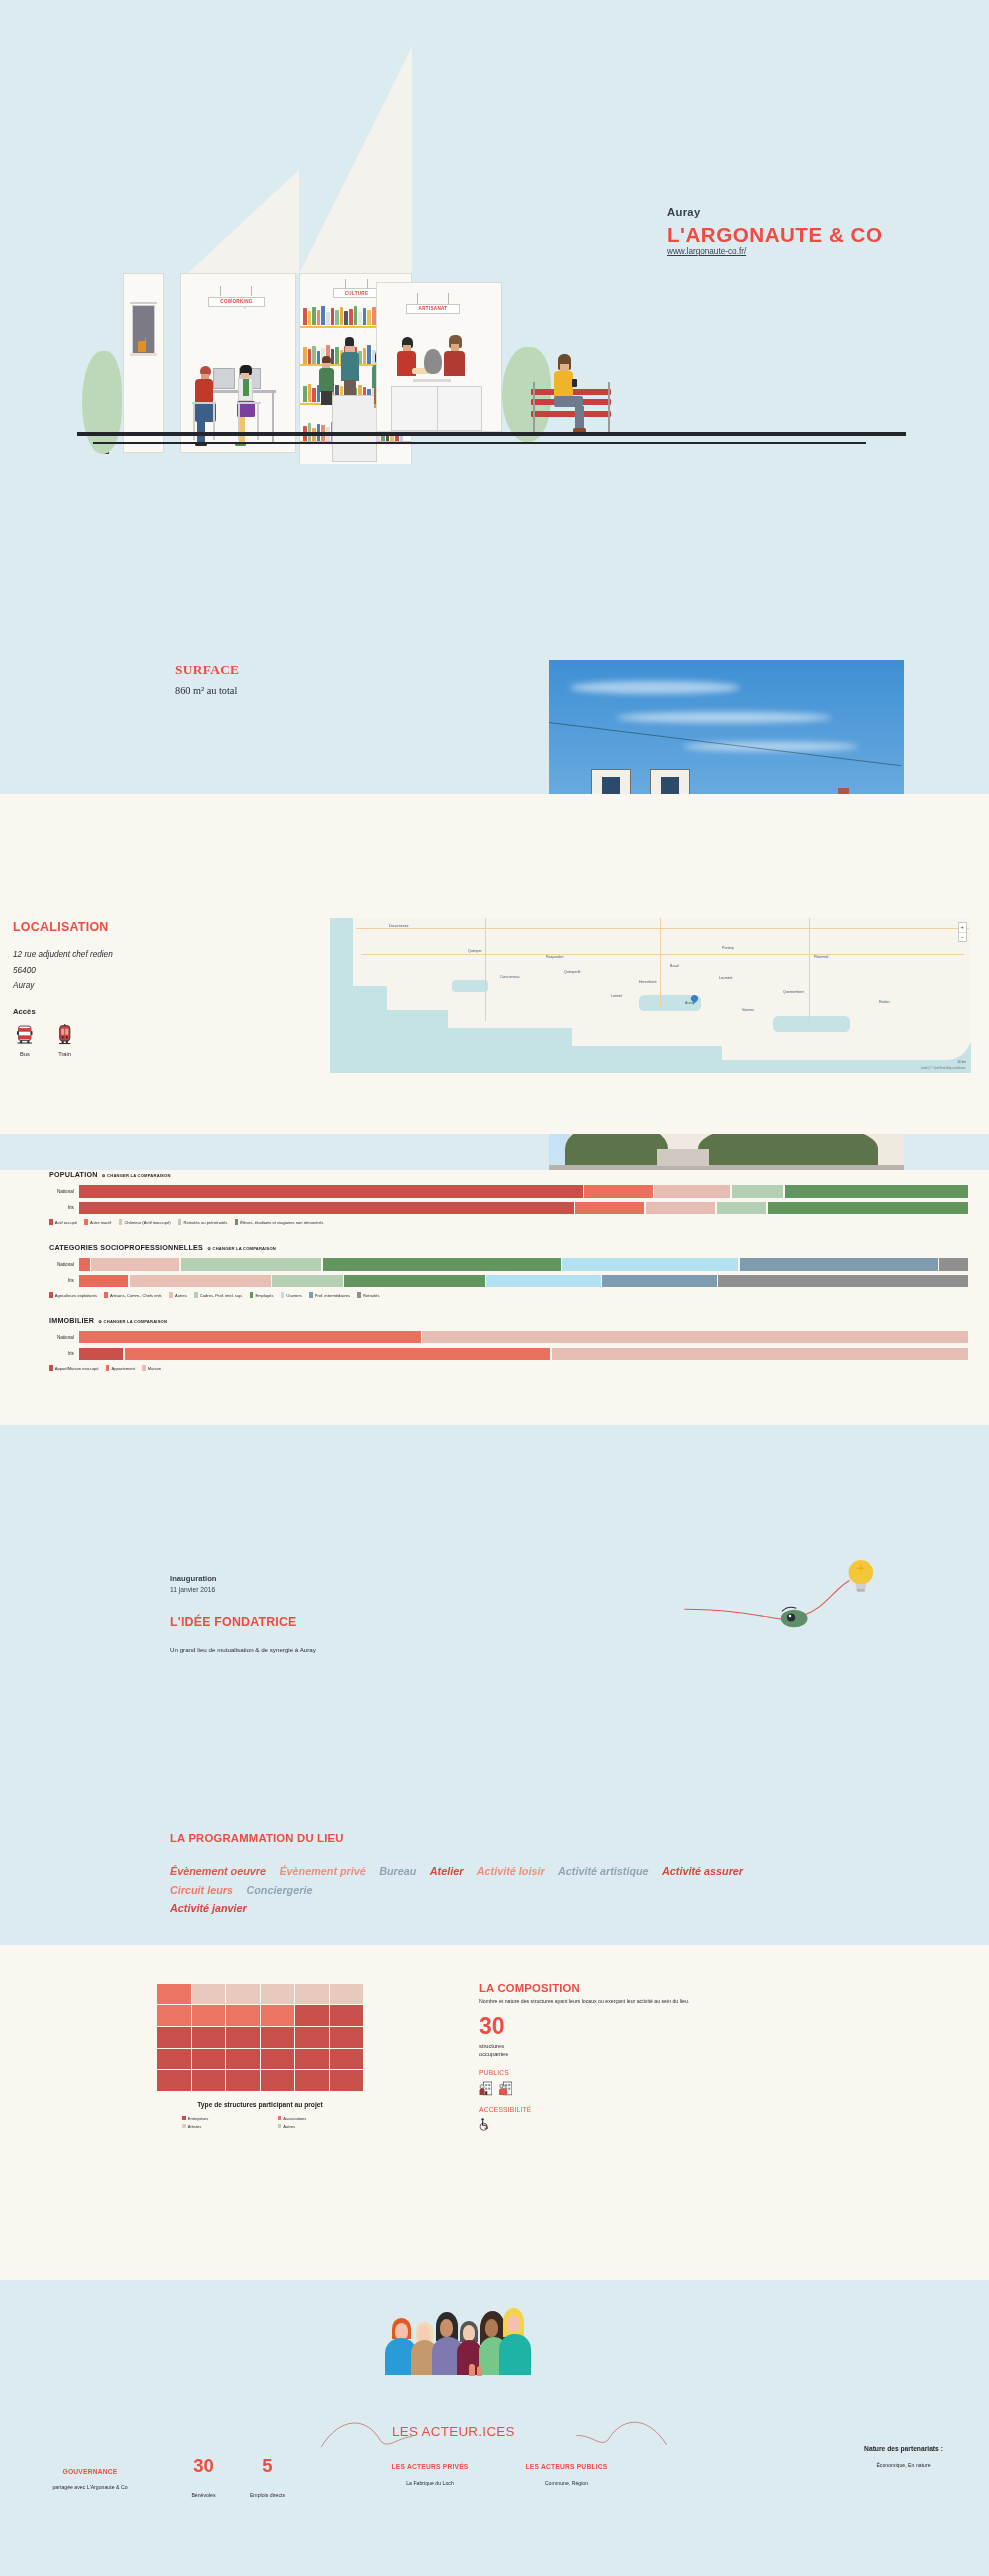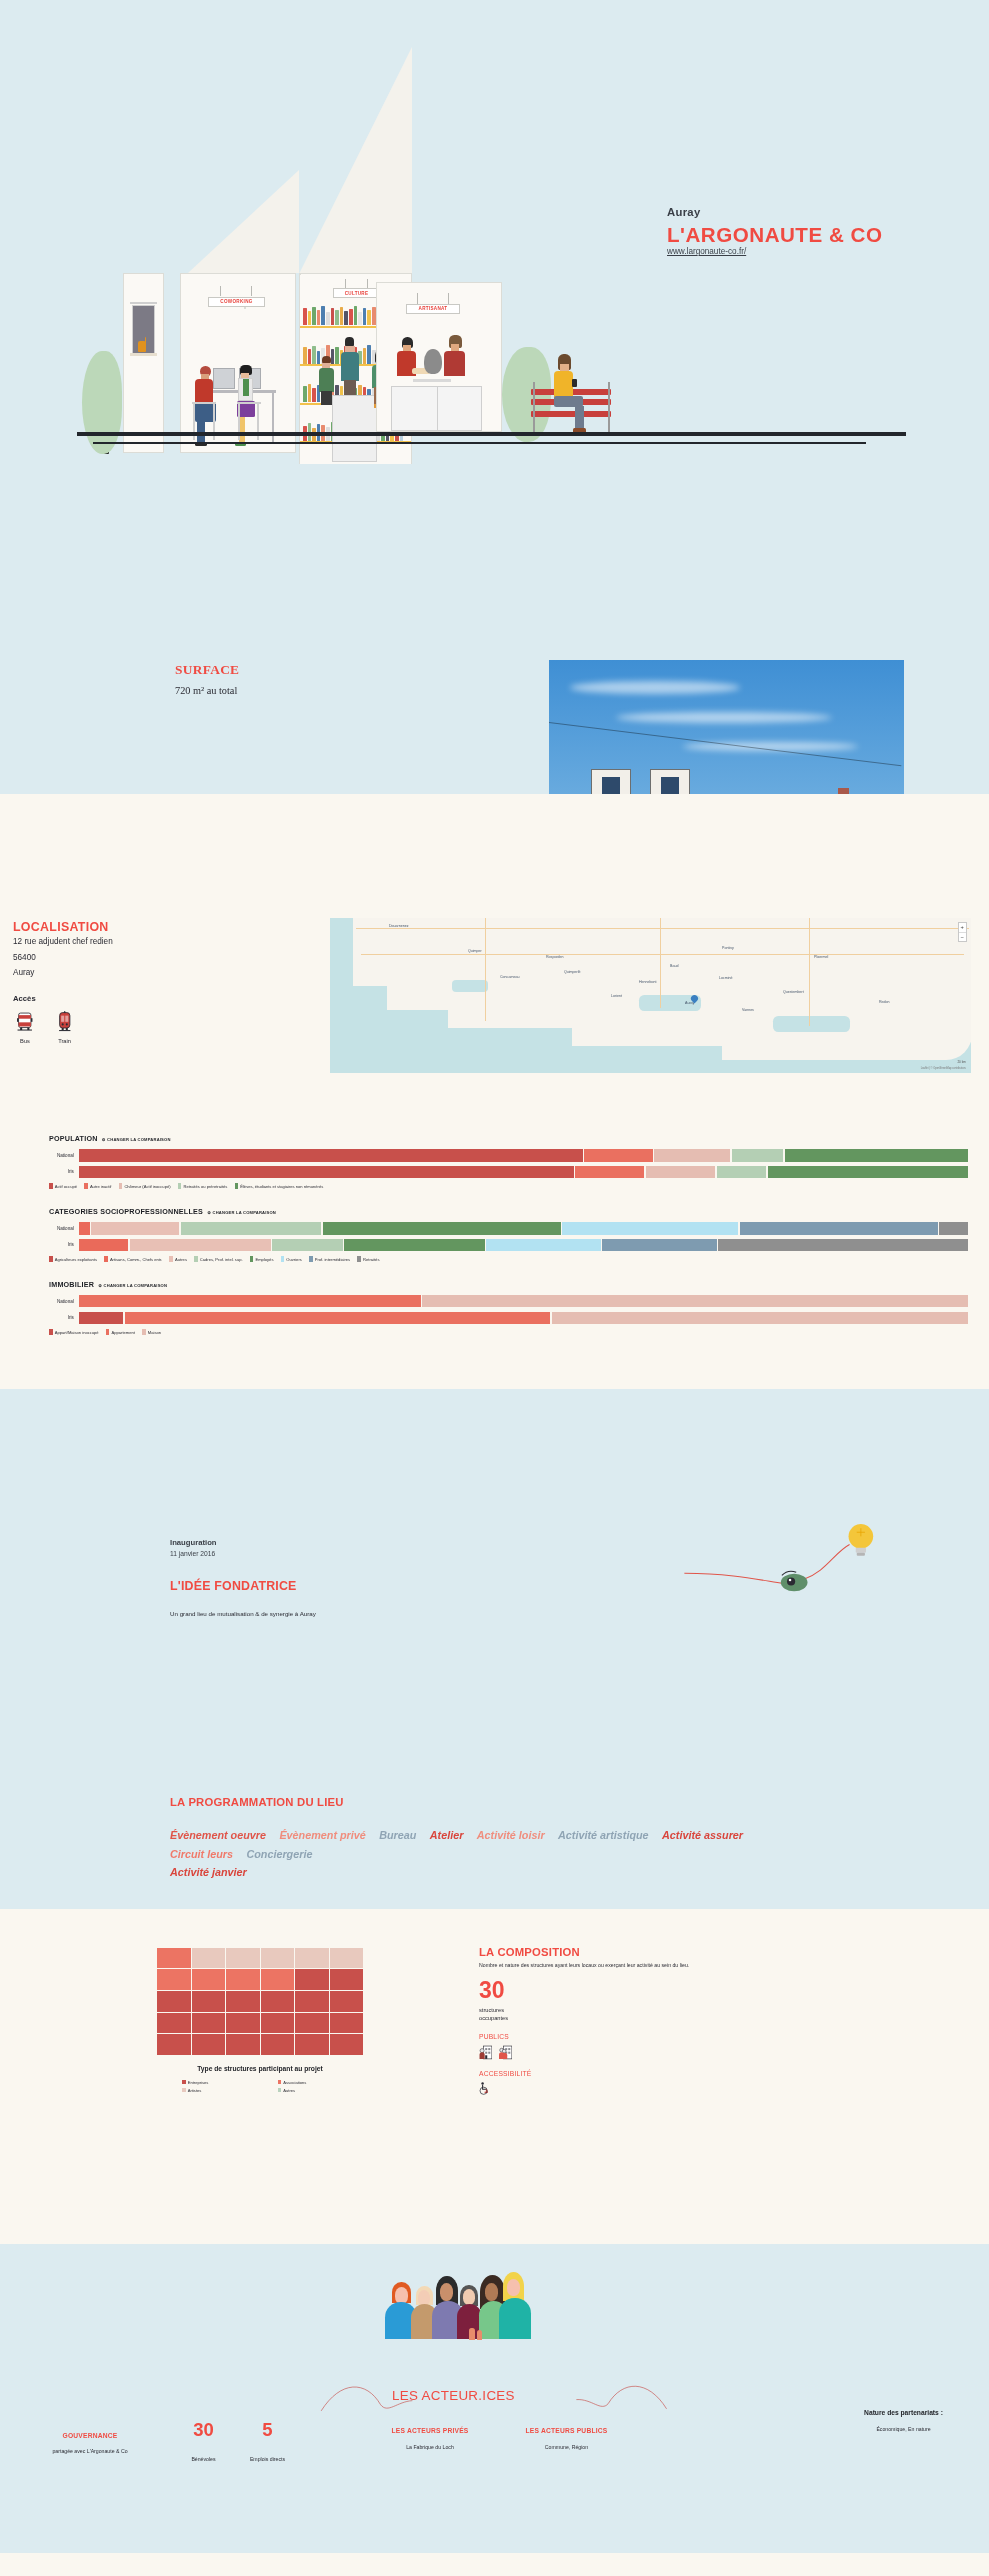--- a/index.html
+++ b/index.html
@@ -59,21 +59,21 @@
   .dormer { position:absolute; background:#f2efe9; border:1px solid #6d6e6e; }
   .fwin { position:absolute; background:#2e4a6b; border:4.1px solid #c4705e; border-radius:6.2px 6.2px 0 0; }
   .hedge { position:absolute; bottom:41px; height:62px; background:#5d7349; border-radius:40% 40% 10% 10%; }
   .road { position:absolute; left:0; right:0; bottom:0; height:62px; background:#b8b3ad; }
   .chimney { position:absolute; background:#a9594a; }
 
   
   #localisation { padding:44px 0 0 0; position:relative; height:340px; }
   .loc-left { position:absolute; left:13px; top:126px; width:309px; }
   .loc-left h2 { font-size:12.4px; color:#f04b42; letter-spacing:0.3px; }
-  .loc-addr { font-size:8.2px; line-height:1.9; color:#2b2b33; }
+  .loc-addr { margin-top:13px; font-size:8.2px; line-height:1.9; color:#2b2b33;font-style:italic; }
   .loc-acces { margin-top:13.4px; font-size:7.7px; font-weight:bold; }
   .acces-row { display:flex; gap:15.5px; margin-top:8.2px; }
   .acces-item { text-align:center; width:24px; }
   .acces-item .lbl { font-size:5.7px; margin-top:4.1px; color:#2b2b33; }
 
   .map-wrap {
     position:absolute; left:330px; top:124px; width:641px; height:155px;
     background:#e8f1f2; overflow:hidden; border:0;
   }
   .map-land { position:absolute; background:#f7f4ee; }
@@ -89,21 +89,21 @@
     border:0.5px solid #c8c8c8; font-size:5.7px; text-align:center; color:#444;
   }
   .map-ctrl div { height:8.8px; line-height:8.8px; }
   .map-ctrl div+div { border-top:0.5px solid #ddd; }
   .map-scale {
     position:absolute; right:5.2px; bottom:9.3px; font-size:3.1px; color:#555;
   }
   .map-attr { position:absolute; right:5.2px; bottom:3.1px; font-size:2.6px; color:#777; }
 
   
-  #stats { padding:0 0 36px 0; }
+  #stats { padding:0 0 36px 0;margin-top:36px; }
   .stat-block { margin:0 0 17.5px 0; padding-left:49px; }
   .stat-head { display:flex; align-items:baseline; gap:4.1px; margin-bottom:6.2px; }
   .stat-head h3 { font-size:7.2px; letter-spacing:0.2px; color:#1d1f24; }
   .stat-change { font-size:4.1px; font-weight:bold; letter-spacing:0.2px; color:#1d1f24; display:flex; align-items:center; gap:1.5px; }
   .bar-row { display:flex; align-items:center; margin-bottom:4.1px; }
   .bar-row .rowlbl { width:30px; text-align:right; font-size:4.6px; padding-right:5.2px; color:#2b2b33; }
   .bar { height:12.4px; display:flex; flex:1; gap:1.5px; margin-right:20.6px; }
   .bar span { display:block; height:100%; }
   .legend { display:flex; flex-wrap:wrap; gap:7.2px; margin-top:5.2px; }
   .legend i { display:inline-block; width:3.6px; height:5.7px; margin-right:2.1px; vertical-align:-0.5px; }
@@ -436,21 +436,21 @@
   <div id="hero-title">
     <div id="hero-city">Auray</div>
     <div id="hero-name">L'ARGONAUTE &amp; CO</div>
     <a id="hero-url" href="#">www.largonaute-co.fr/</a>
   </div>
 </section>
 
 <section class="sec bg-blue" id="surface">
   <div class="surface-label">
     <h2>SURFACE</h2>
-    <p>720 m² au total</p>
+    <p>860 m² au total</p>
   </div>
   <div class="surface-photo">
     <div class="photo-sky"></div>
     <div class="cloud" style="left:20.6px;top:20.6px;width:170px;height:13.4px;"></div>
     <div class="cloud" style="left:67px;top:52px;width:216px;height:11.3px;"></div>
     <div class="cloud" style="left:134px;top:82px;width:175px;height:9.3px;"></div>
     <div class="chimney" style="left:289px;top:128px;width:11.3px;height:32px;"></div>
     <div class="roof"></div>
     <div class="dormer" style="left:42px;top:109px;width:40px;height:40px;">
       <div style="position:absolute;left:10.3px;top:7.2px;width:17.5px;height:30px;background:#2e4a6b;"></div>

